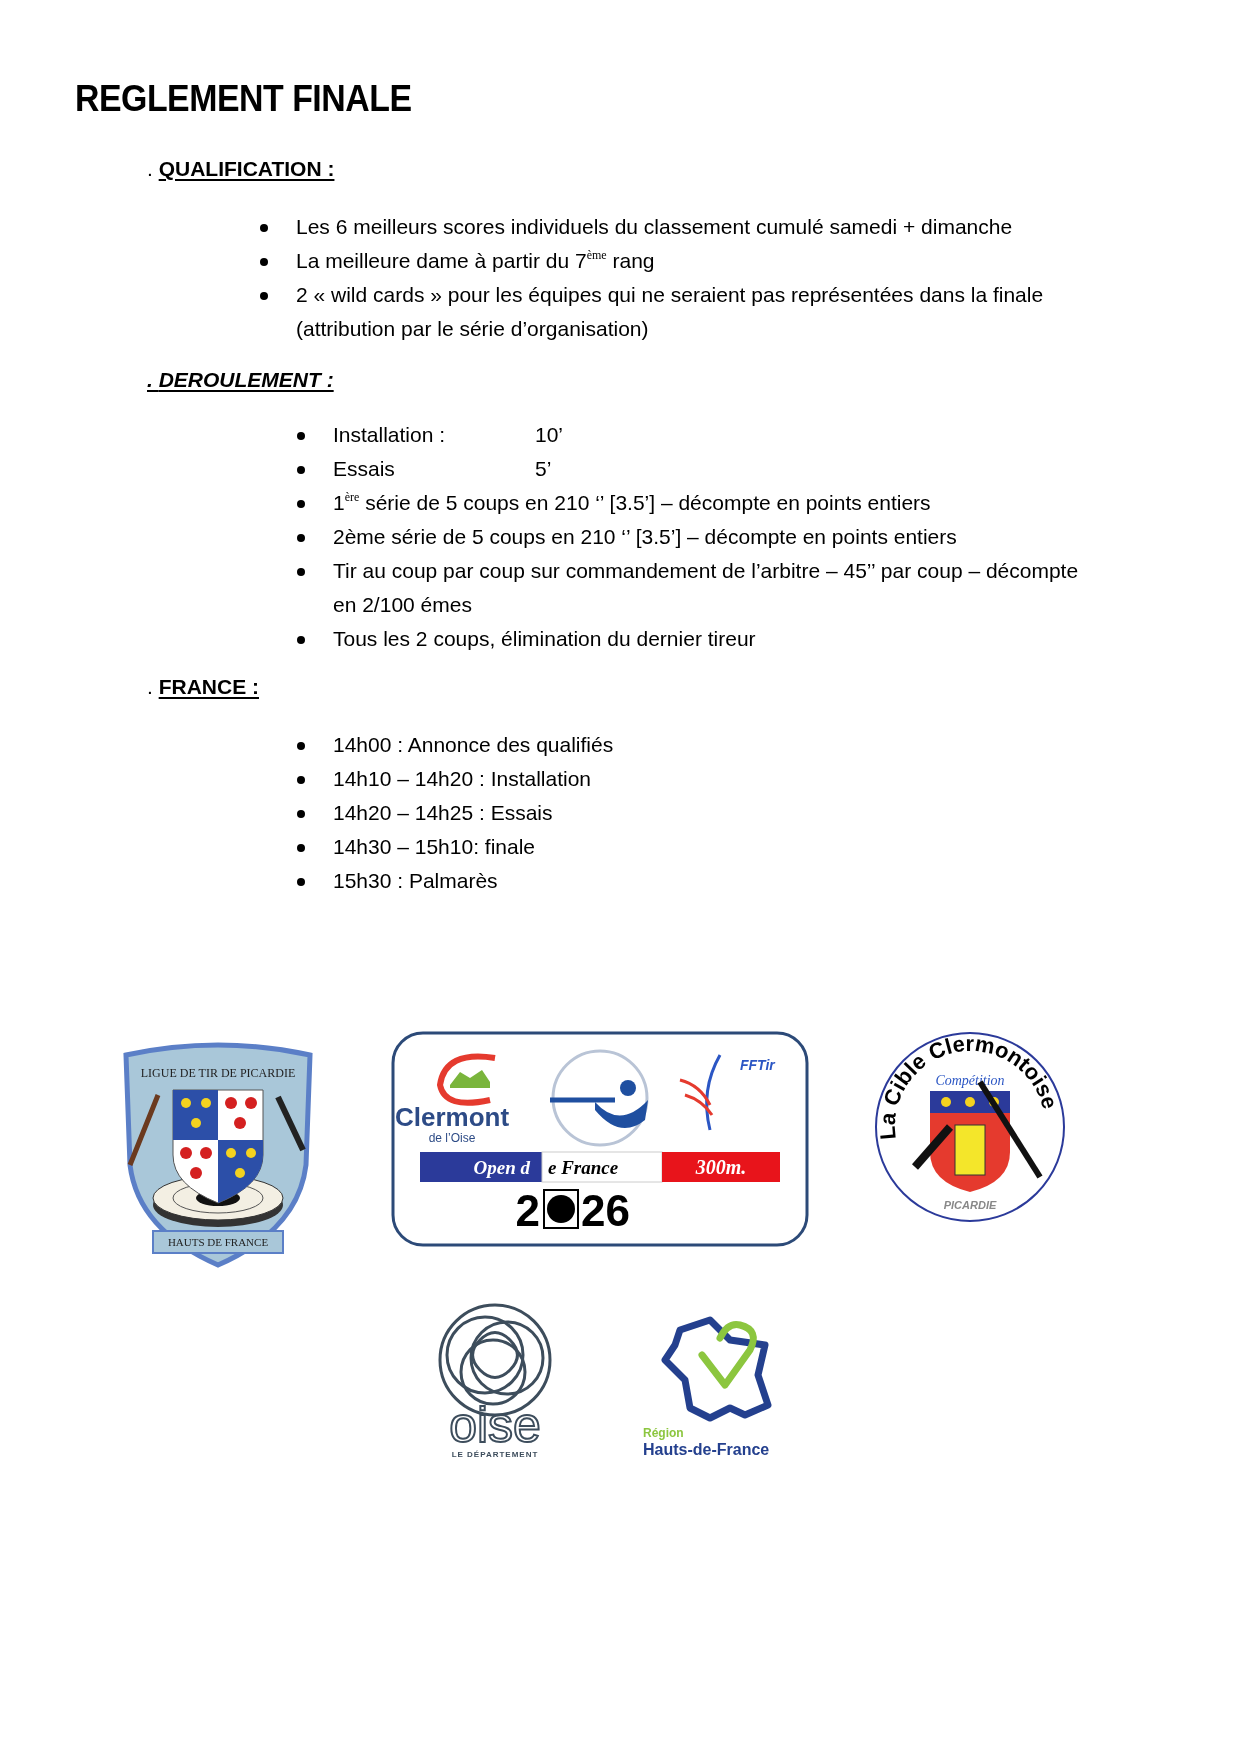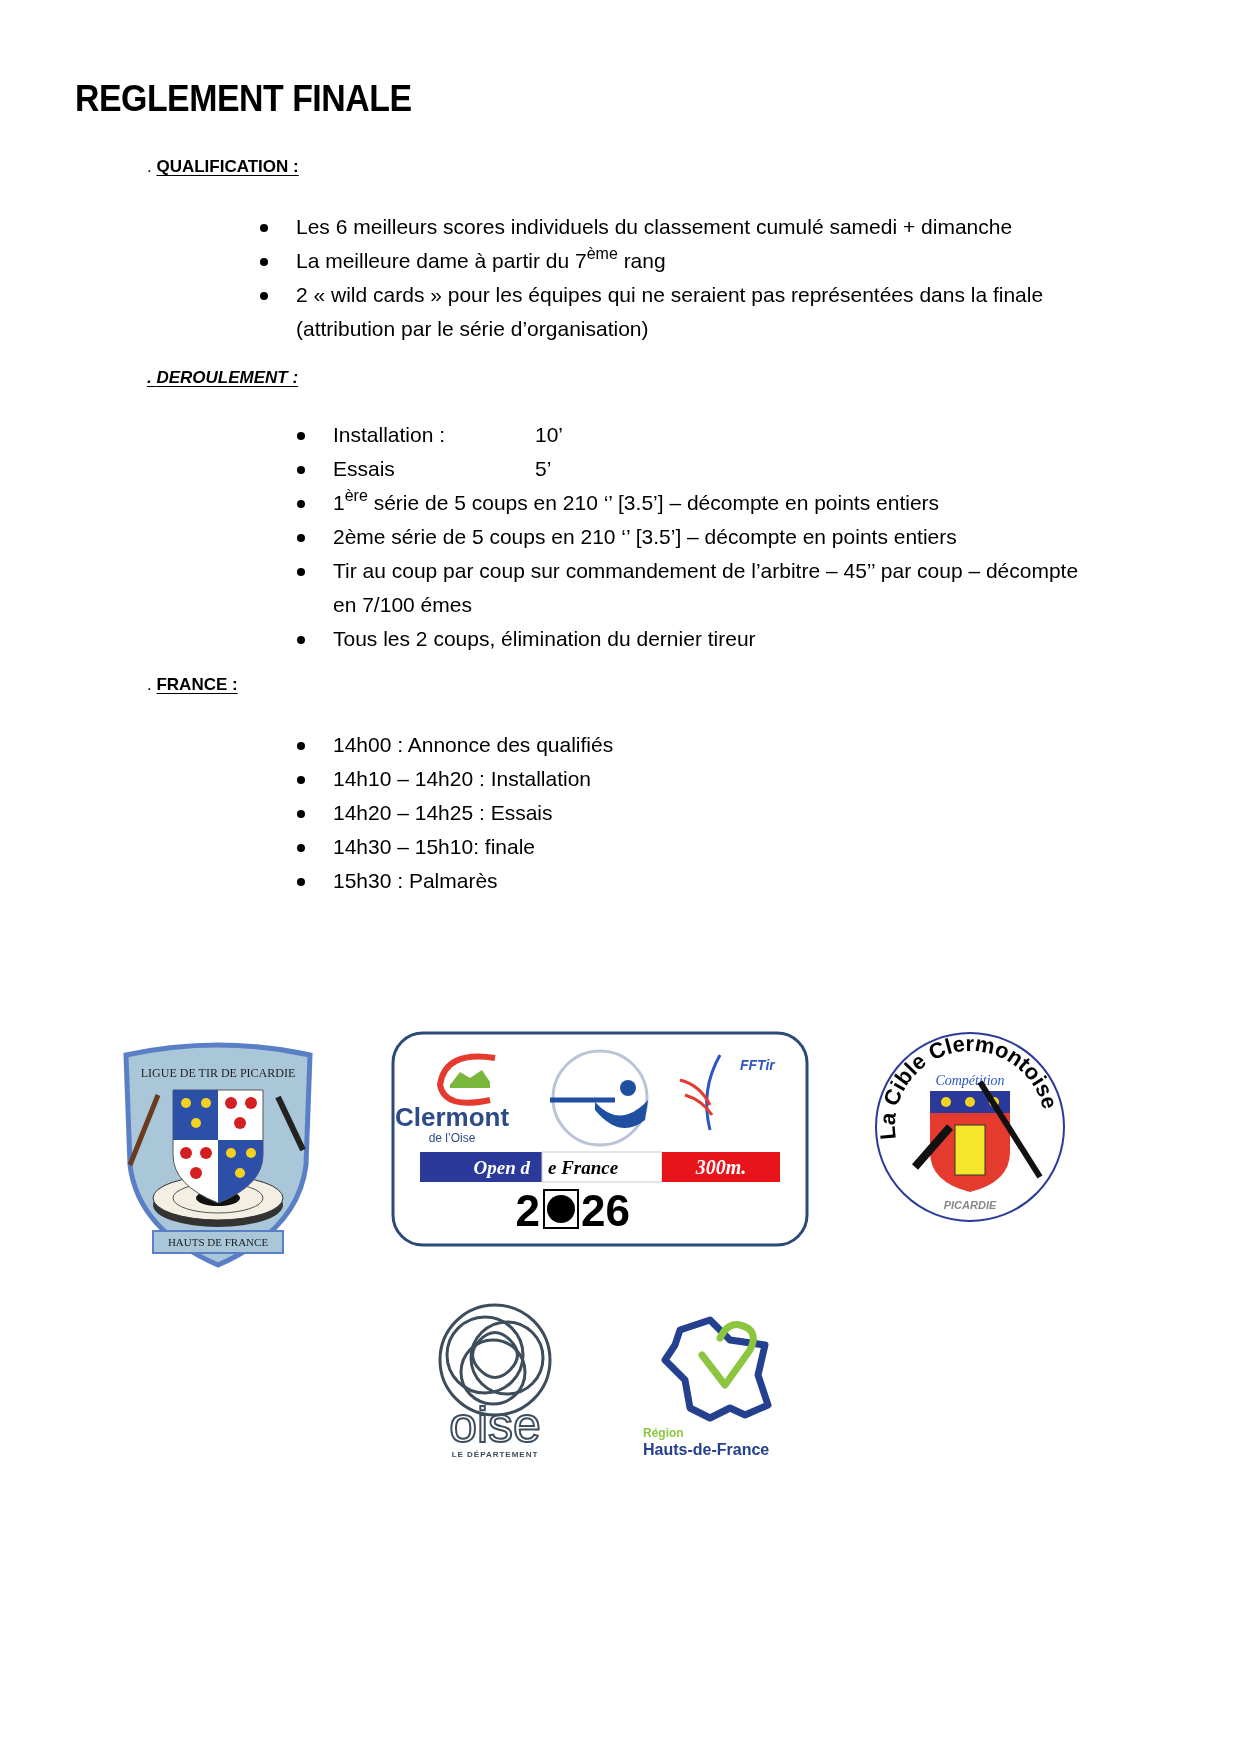--- a/index.html
+++ b/index.html
@@ -1,26 +1,26 @@
 <!DOCTYPE html>
 <html><head>
   <meta charset="utf-8">
   <style>
     html, body { margin:0; padding:0; background:#fff; }
     body { width:1241px; height:1755px; position:relative; overflow:hidden;
            font-family:"Liberation Sans", sans-serif; color:#000; }
     .abs { position:absolute; }
     .title { left:75px; top:78px; font-size:36px; font-weight:bold; letter-spacing:-0.5px; transform:scaleX(0.94); transform-origin:left; }
-    .section-h { font-size:17px; font-weight:bold; }
+    .section-h { font-size:21px; font-weight:bold; }
     .section-h .dot { font-weight:normal; }
     .section-h .u { text-decoration:underline; text-underline-offset:3px; }
     .li { position:absolute; font-size:21px; line-height:34px; white-space:nowrap; }
     .li .bullet { position:absolute; left:0; top:14px; width:8px; height:8px; border-radius:50%; background:#000; }
     .li .txt { position:absolute; left:36px; top:0; }
-    .li sup { font-size:16px; vertical-align:9px; line-height:0; }
+    .li sup { font-size:12px; vertical-align:9px; line-height:0;font-family:Liberation Serif, serif; }
     .tab2 { position:absolute; left:238px; top:0;text-align:right; }
     .logo { position:absolute; }
   </style>
 </head>
 <body>
 
 <div class="abs title">REGLEMENT FINALE</div>
 
 <div class="abs section-h" style="left:147px; top:157px;">
   <span class="dot">. </span><span class="u">QUALIFICATION :</span>
@@ -62,21 +62,21 @@
 </div>
 <div class="li" style="left:297px; top:520px;">
   <span class="bullet"></span>
   <span class="txt">2ème série de 5 coups en 210 ‘’ [3.5’] – décompte en points entiers</span>
 </div>
 <div class="li" style="left:297px; top:554px;">
   <span class="bullet"></span>
   <span class="txt">Tir au coup par coup sur commandement de l’arbitre – 45’’ par coup – décompte</span>
 </div>
 <div class="li" style="left:297px; top:588px;">
-  <span class="txt">en 7/100 émes</span>
+  <span class="txt">en 2/100 émes</span>
 </div>
 <div class="li" style="left:297px; top:622px;">
   <span class="bullet"></span>
   <span class="txt">Tous les 2 coups, élimination du dernier tireur</span>
 </div>
 
 <div class="abs section-h" style="left:147px; top:675px;">
   <span class="dot">. </span><span class="u">FRANCE :</span>
 </div>
 

